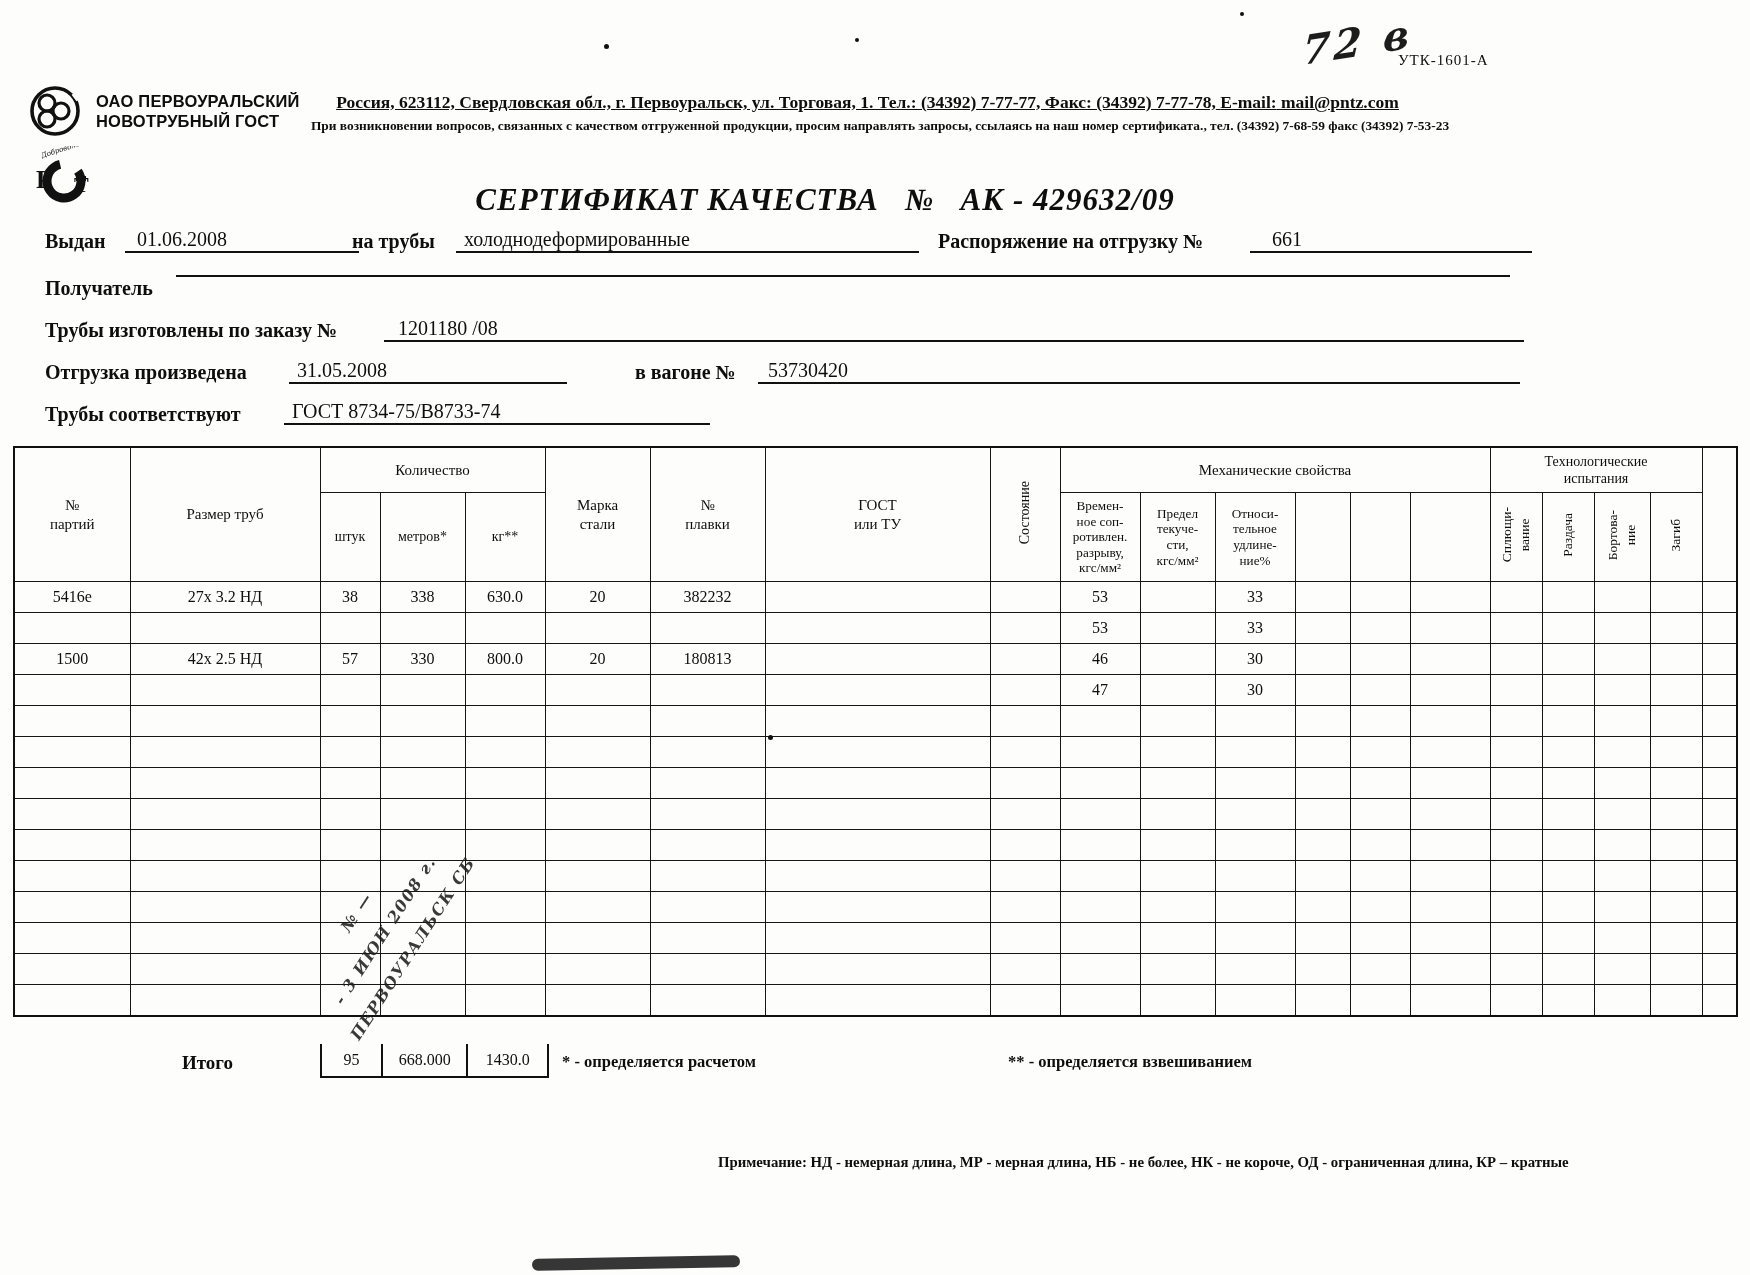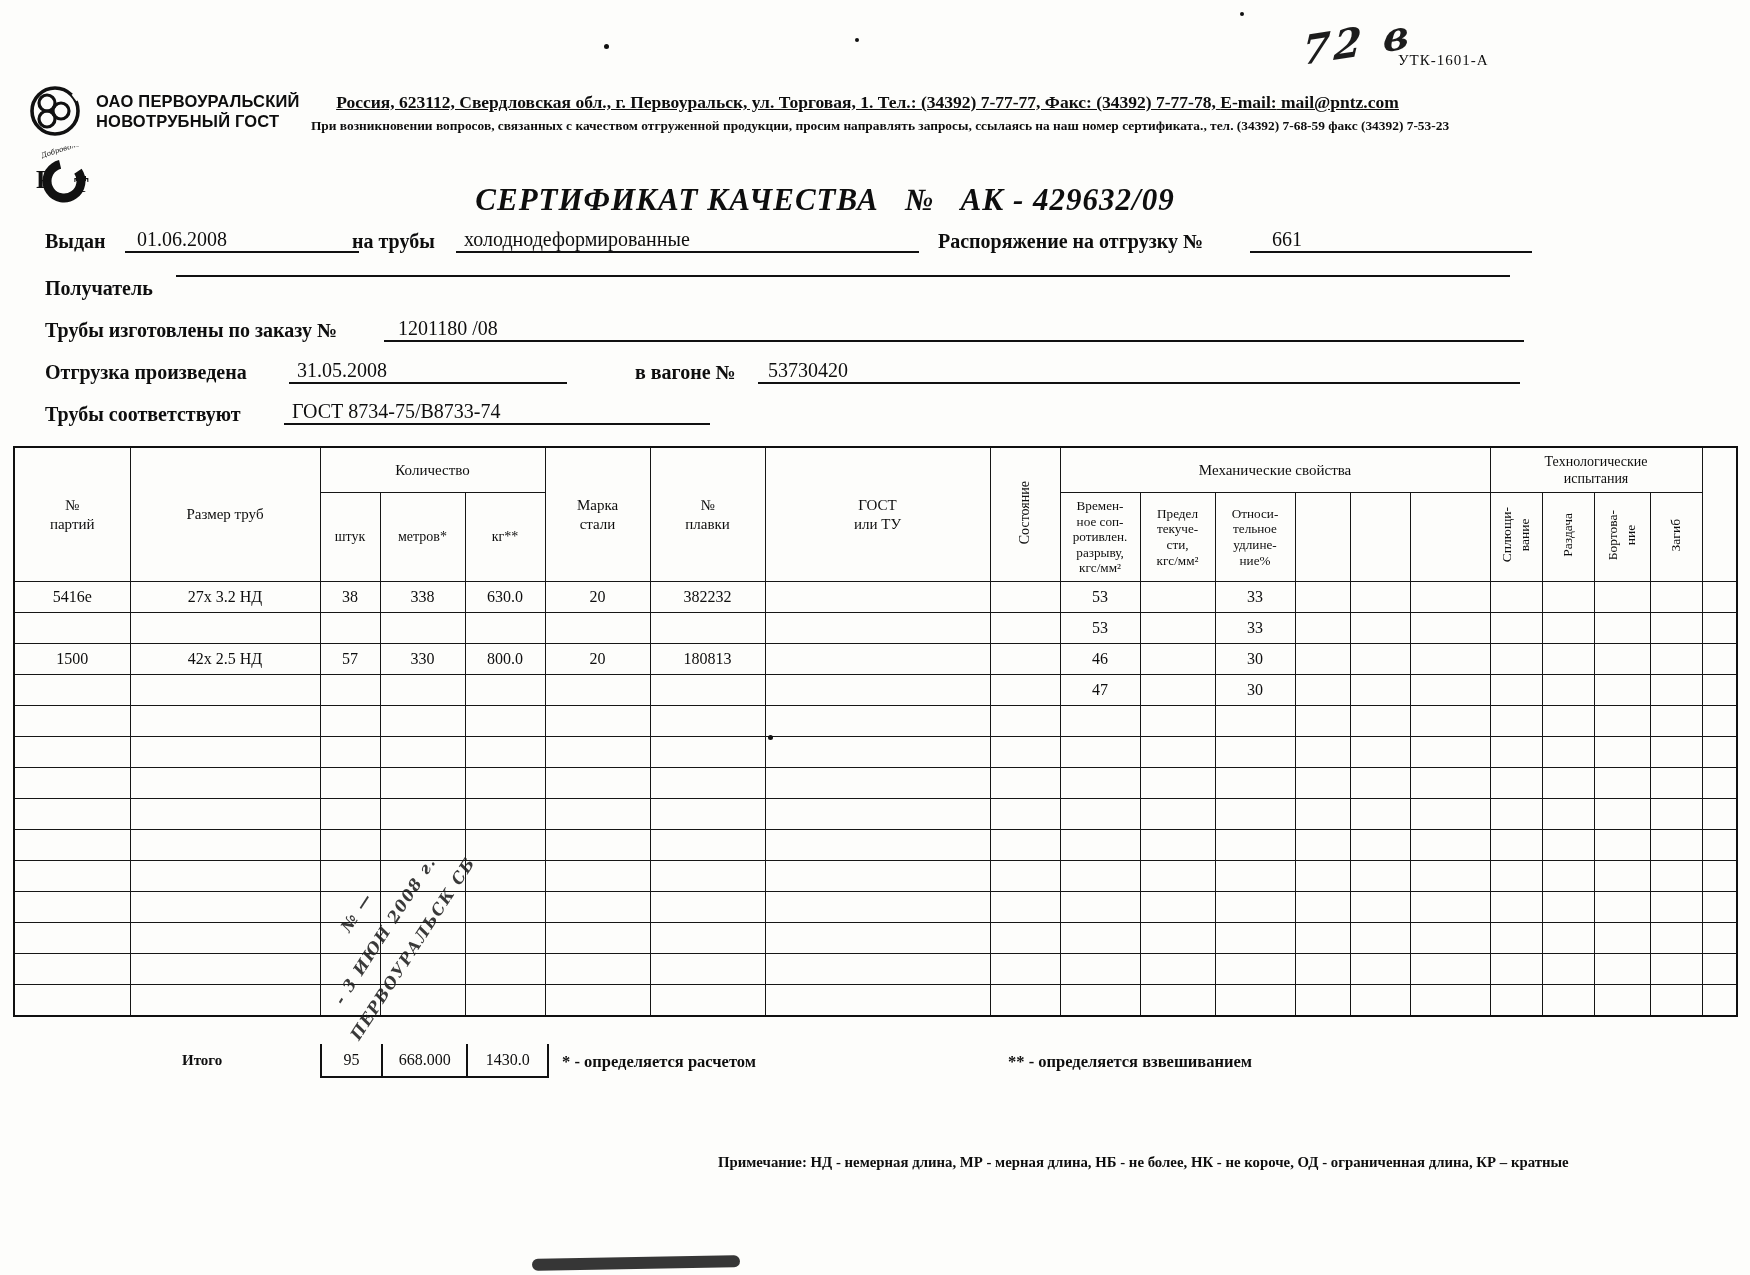--- a/index.html
+++ b/index.html
@@ -486,21 +486,21 @@
         <td></td>
         <td></td>
         <td></td>
         <td></td>
         <td></td>
         <td></td>
       </tr>
     </tbody>
 </table>
 
-<div class="abs lbl" style="left:182px;top:1052px;font-size:15px;">Итого</div>
+<div class="abs lbl" style="left:182px;top:1052px;font-size:19px;">Итого</div>
 <div class="abs totwrap" style="left:320px;top:1044px;width:225px;">
   <div class="totcell" style="width:60px;">95</div>
   <div class="totcell" style="width:85px;">668.000</div>
   <div class="totcell" style="width:80px;">1430.0</div>
 </div>
 <div class="abs foot" style="left:562px;top:1052px;">* - определяется расчетом</div>
 <div class="abs foot" style="left:1008px;top:1052px;">** - определяется взвешиванием</div>
 
 <div class="abs note" style="left:718px;top:1154px;">Примечание: НД - немерная длина, МР - мерная длина, НБ - не более, НК - не короче, ОД - ограниченная длина, КР – кратные</div>
 

